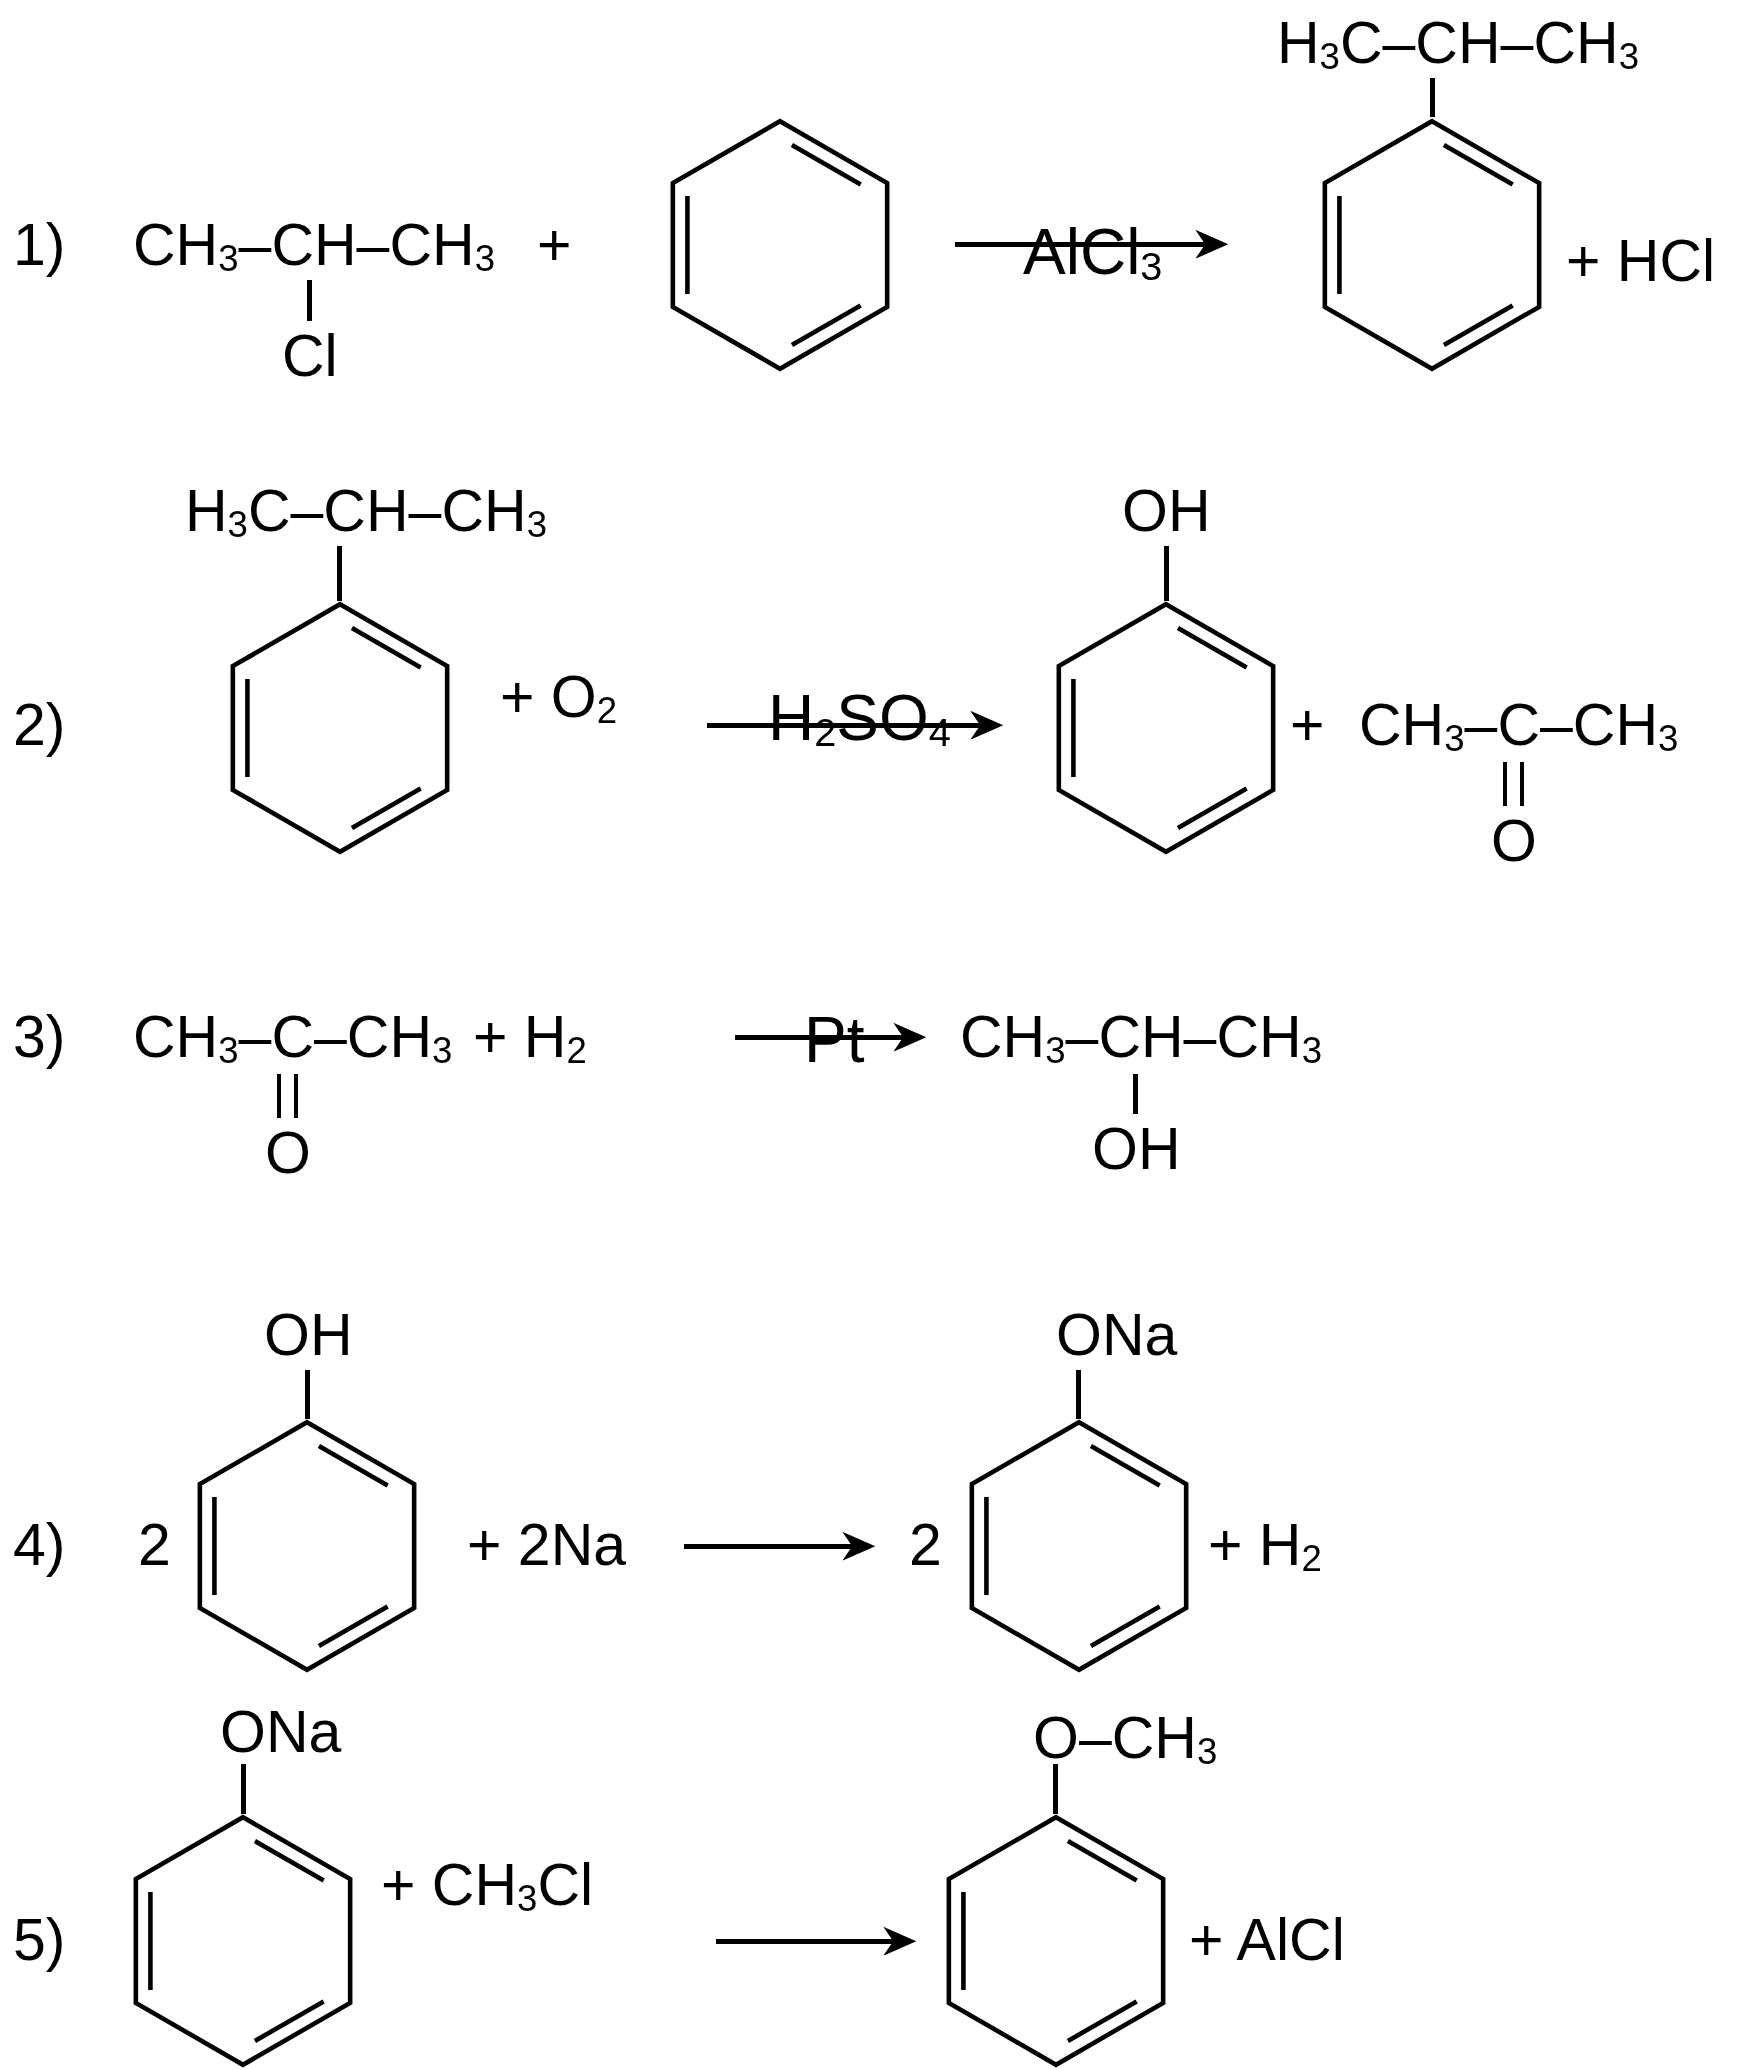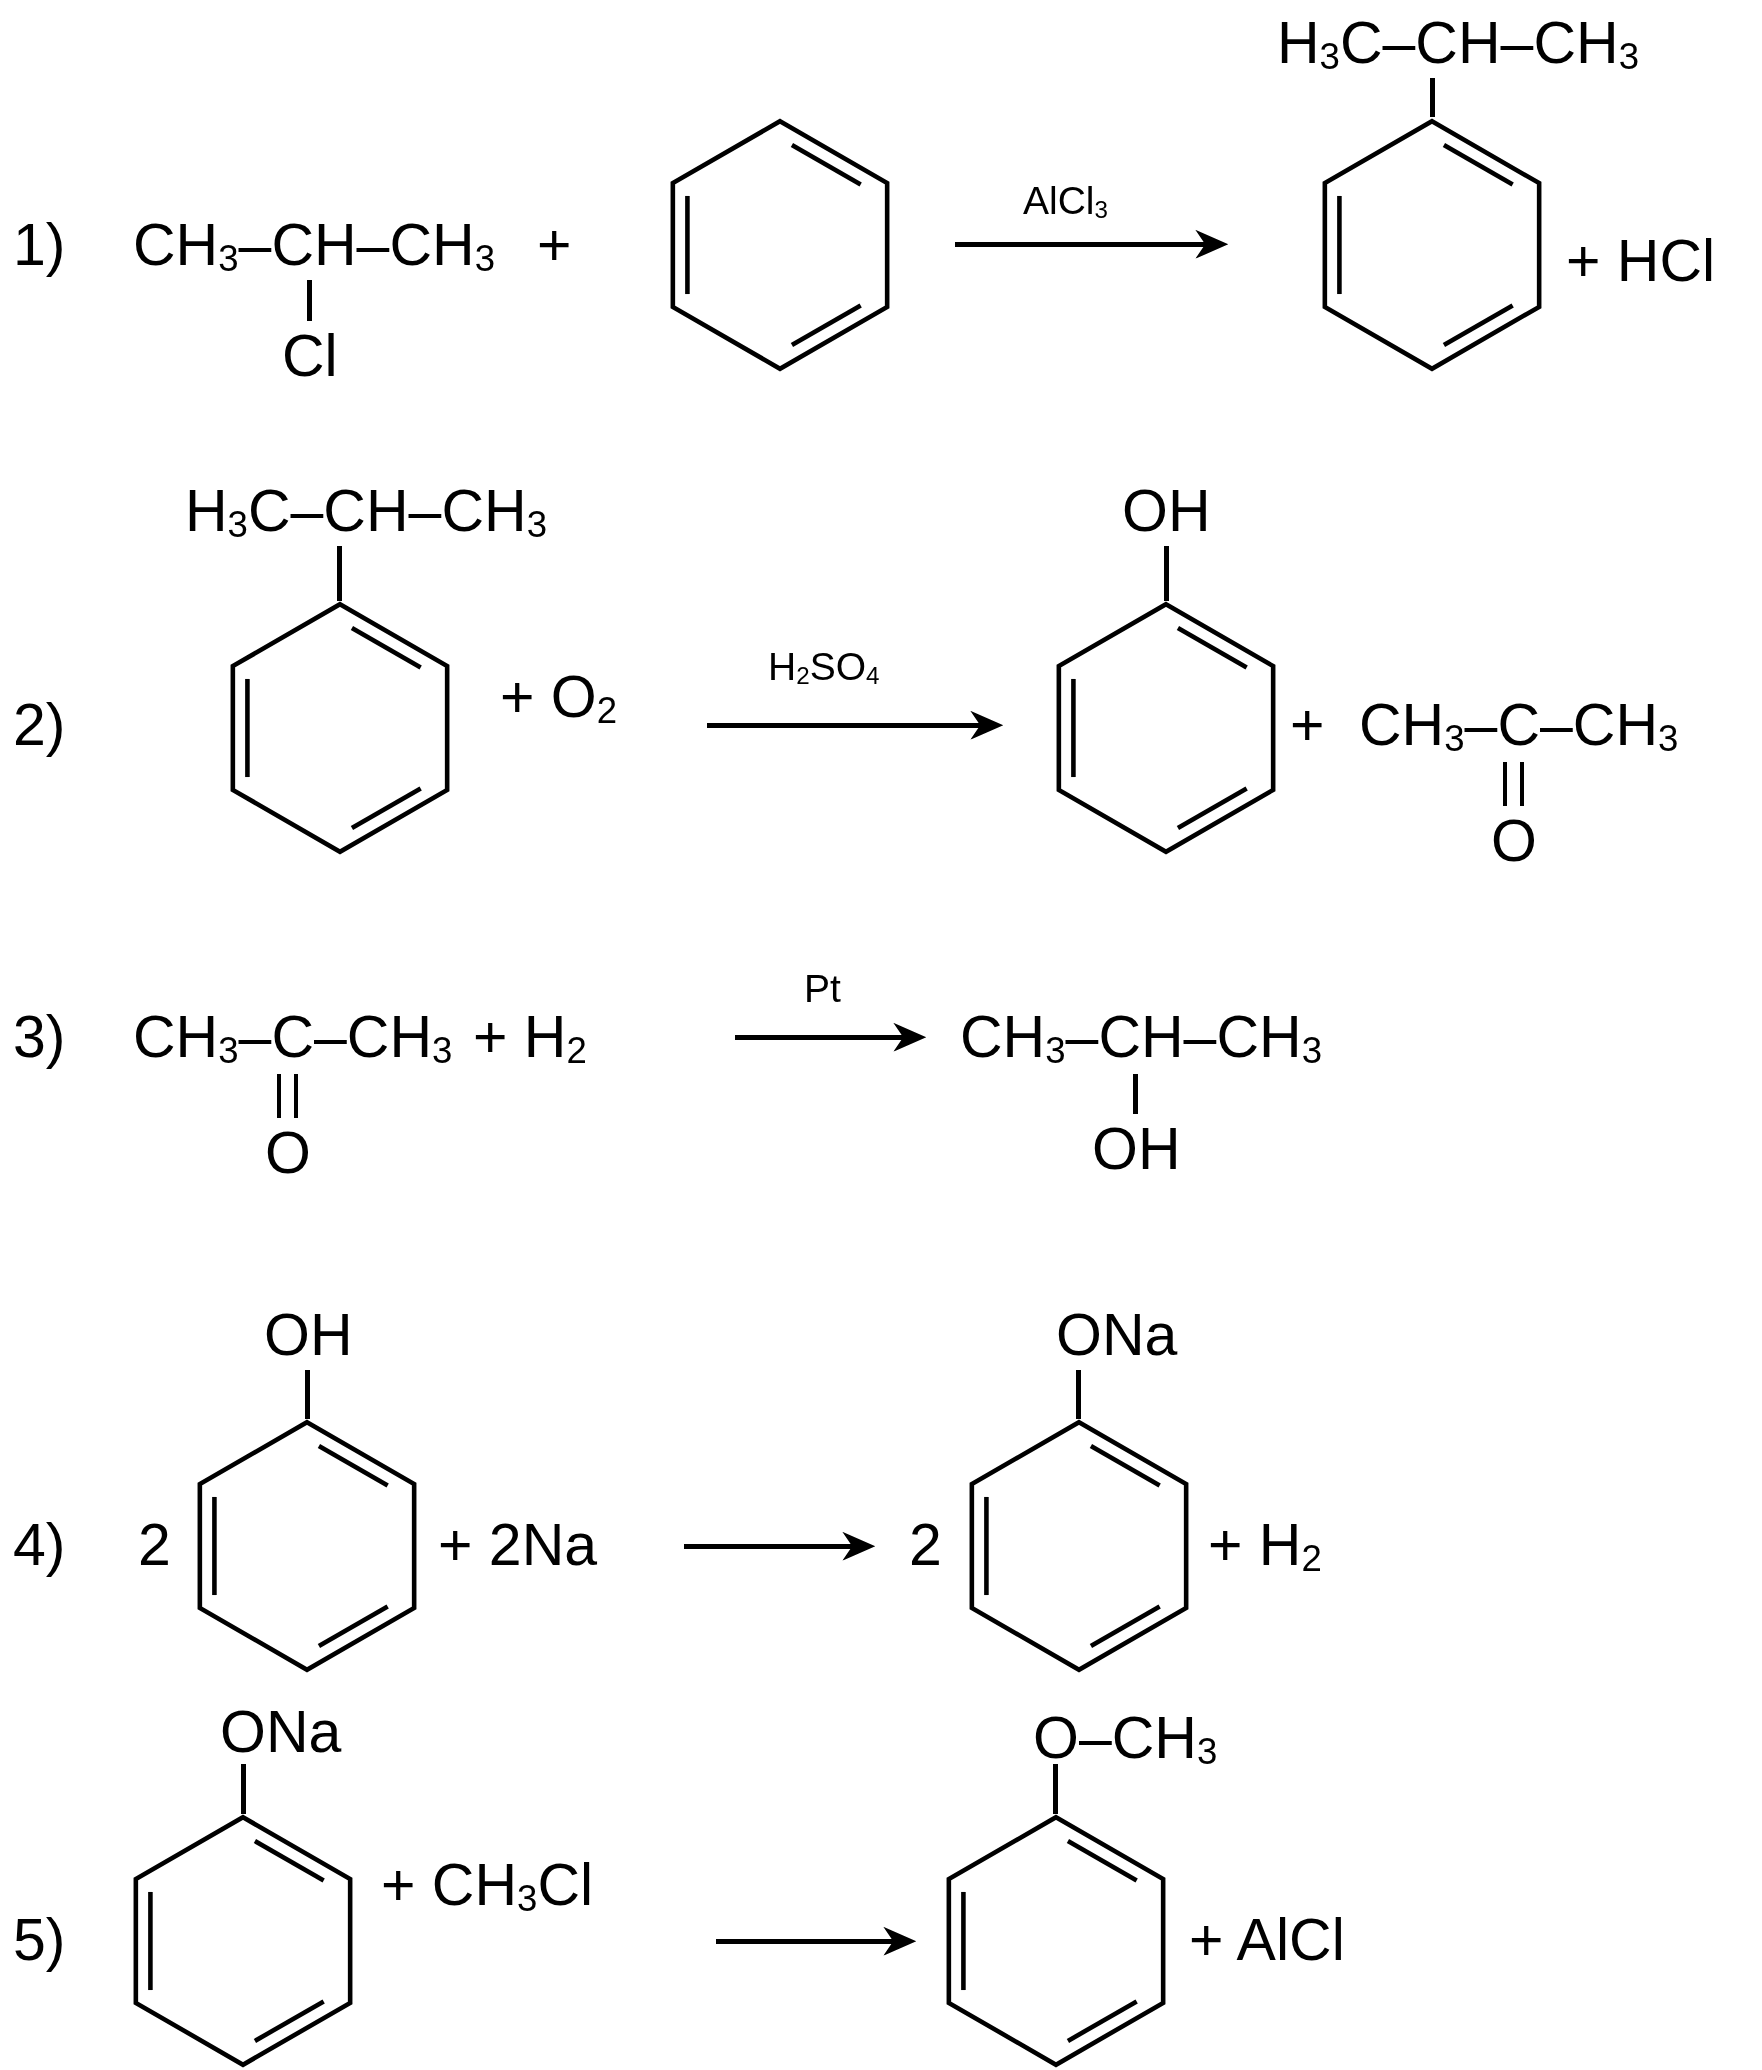--- a/index.html
+++ b/index.html
@@ -13,21 +13,21 @@
     font-family: "Liberation Sans", "DejaVu Sans", sans-serif;
     overflow: hidden;
   }
   .t {
     position: absolute;
     font-size: 59px;
     line-height: 1;
     white-space: nowrap;
     color: var(--ink, #000000);
   }
-  .cat { font-size: 39px; }
+  .cat { font-size: 64px; margin-top: 39px; }
   sub {
     font-size: 0.62em;
     line-height: 0;
     position: relative;
     vertical-align: baseline;
     top: 0.16em;
   }
   .ring { position: absolute; width: 220px; height: 254px; }
   .vbond { position: absolute; width: 4.6px; background: var(--ink, #000000); }
   .dbond {
@@ -118,21 +118,21 @@
   </section>
 
   <section>
     <div class="t" style="left:13px;top:1516px">4)</div>
     <div class="t chem" style="left:264px;top:1306px">OH</div>
     <div class="vbond" style="left:305px;top:1370px;height:49px"></div>
     <div class="t" style="left:138px;top:1516px">2</div>
     <svg class="ring" style="left:197px;top:1419px" viewBox="0 0 240 277" width="220" height="254">
         <use href="#benzene"></use>
       </svg>
-    <div class="t chem" style="left:438px;top:1516px">+ 2Na</div>
+    <div class="t chem" style="left:467px;top:1516px">+ 2Na</div>
     <div class="arrow" style="left:684px;top:1544px;width:184px"></div>
     <div class="t" style="left:909px;top:1516px">2</div>
     <div class="t chem" style="left:1056px;top:1306px">ONa</div>
     <div class="vbond" style="left:1076px;top:1370px;height:49px"></div>
     <svg class="ring" style="left:969px;top:1419px" viewBox="0 0 240 277" width="220" height="254">
         <use href="#benzene"></use>
       </svg>
     <div class="t chem" style="left:1208px;top:1516px">+ H<sub>2</sub></div>
   </section>
 

